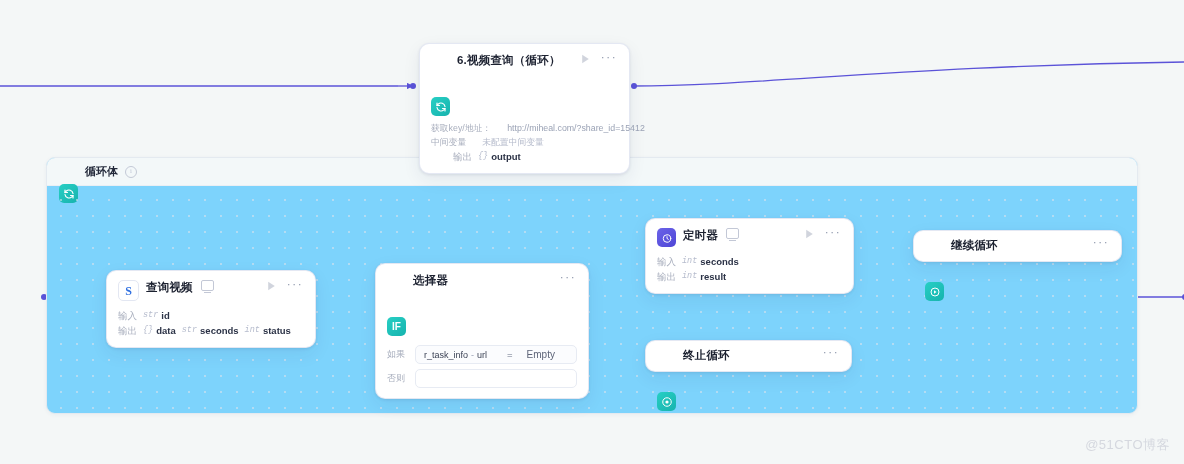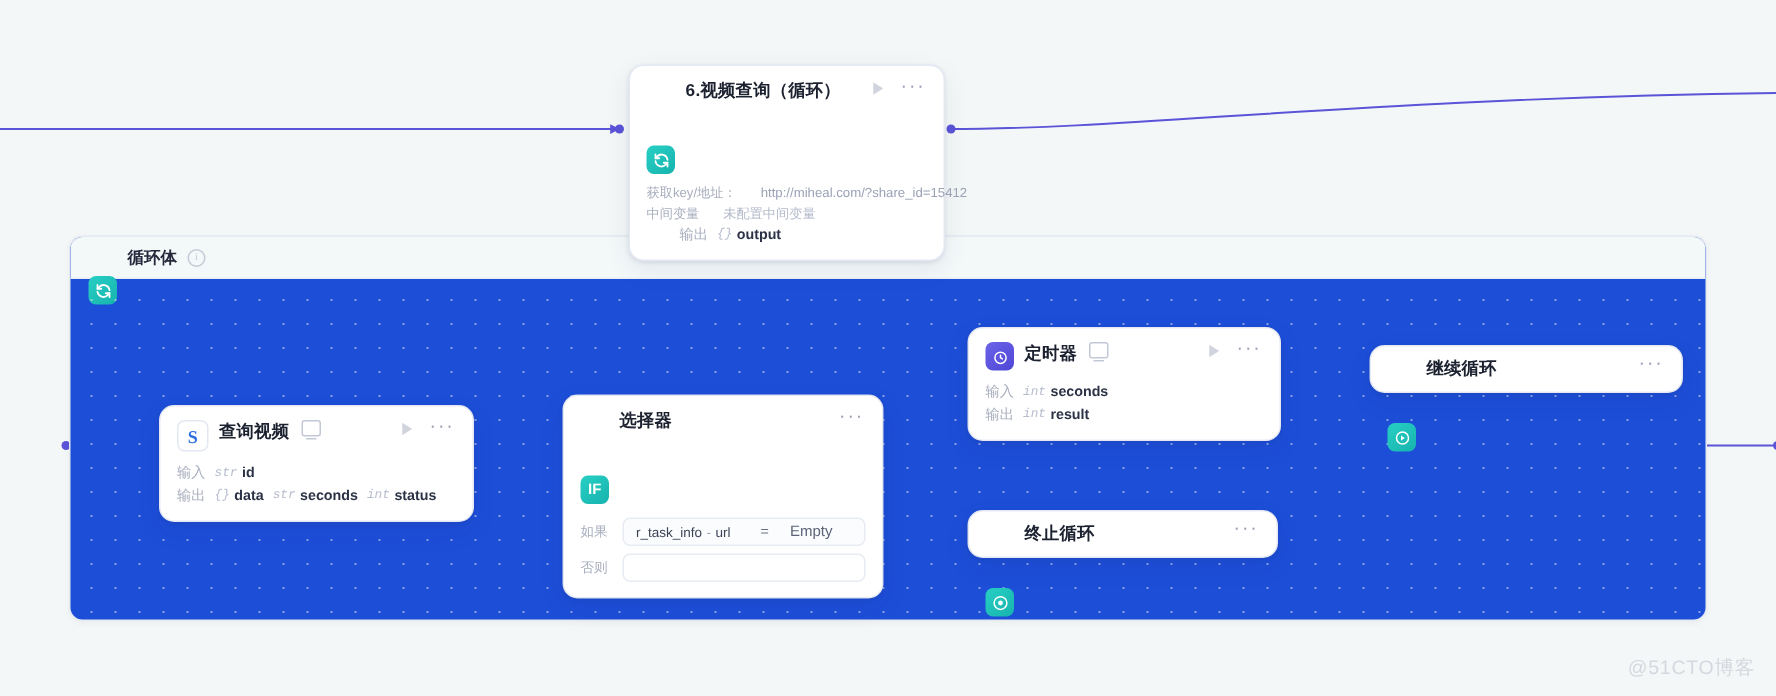--- a/index.html
+++ b/index.html
@@ -104,21 +104,21 @@
   }
   .meta-key { color:#a8aebd; }
   .meta-val { color:#9aa2b5; }
   .meta-val.link { color:#9aa2b5; }
   .meta-val.muted { color:#b4bacb; }
   .meta-ind { padding-left:22px; }
 
   
   #loop-container {
     position:absolute; left:46px; top:157px; width:1092px; height:257px;
-    background:#1d4ed8;
+    background:#7dd3fc;
     border:1px solid #e4eaf0;
     border-radius:9px;
     box-shadow: 0 1px 4px rgba(40,60,100,.05);
     box-sizing:border-box;
     overflow:hidden;
   }
   #loop-container-head {
     height:28px; display:flex; align-items:center; gap:7px;
     padding:0 12px;
     background:#f3f8f9;

